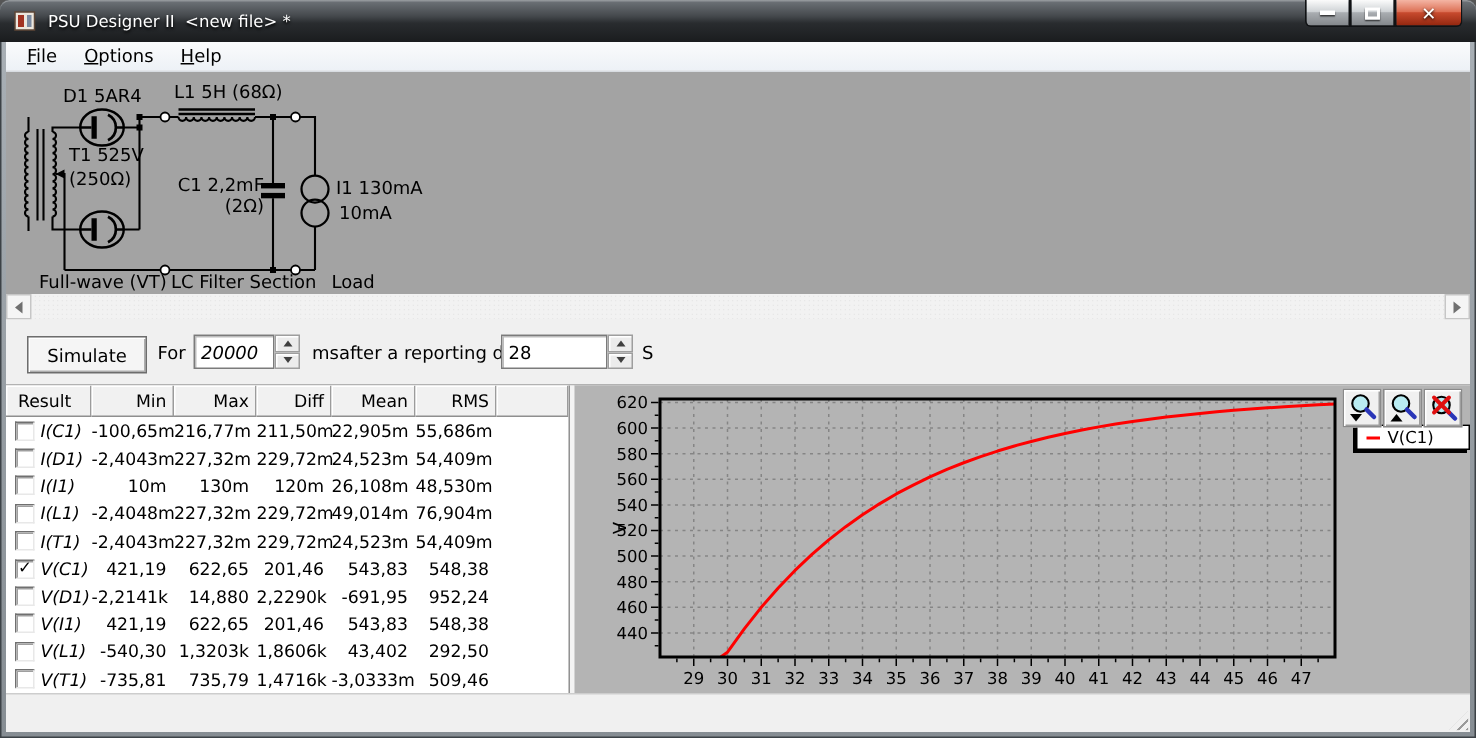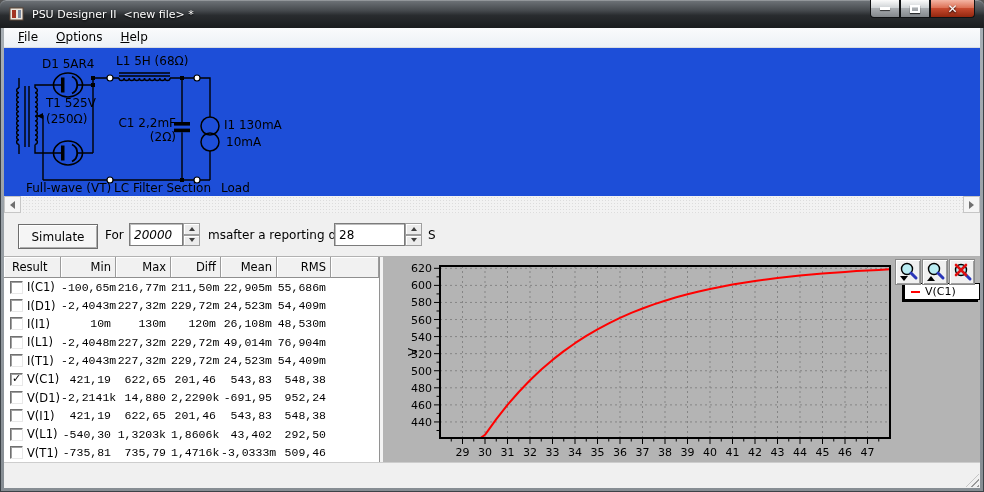--- a/index.html
+++ b/index.html
@@ -32,21 +32,21 @@
   
   .chrome-body { position:absolute; left:4px; right:4px; top:28px; bottom:4px;
     display:flex; flex-direction:column; background:#f0f0f0; }
 
   .menubar { height:20px; background:linear-gradient(#fafbfc,#edf1f6);
     border-bottom:1px solid #d8dce1; display:flex; align-items:center;
     font-size:12px; padding-left:5px; color:#000; }
   .menu-item { padding:2px 9px 3px 9px; }
   .menu-item::first-letter { text-decoration:underline; }
 
-  .circuit-panel { height:148px; background:#1d4ed8; position:relative; overflow:hidden; }
+  .circuit-panel { height:148px; background:#a3a3a3; position:relative; overflow:hidden; }
   .circuit-panel svg { position:absolute; left:0; top:0; }
 
   .hscroll { height:17px; display:flex; justify-content:space-between; align-items:stretch;
     background:#f2f2f2;
     background-image:radial-gradient(circle,#dcdcdc 26%,transparent 27%);
     background-size:3px 3px; }
   .scroll-btn { width:17px; background:#f5f5f5; border:1px solid #c6c6c6;
     display:flex; align-items:center; justify-content:center; }
   .tri-left { width:0; height:0; border-top:4px solid transparent; border-bottom:4px solid transparent; border-right:5px solid #707070; }
   .tri-right { width:0; height:0; border-top:4px solid transparent; border-bottom:4px solid transparent; border-left:5px solid #707070; }
@@ -78,22 +78,22 @@
   .table-panel { width:375px; background:#fff; overflow:hidden; font-size:11.5px; }
   .splitter { width:4px; background:#f3f3f3; border-left:1px solid #929292; }
   .chart-panel { width:597px; background:#b4b4b4; position:relative; overflow:hidden; }
 
   .tbl-header { display:grid; grid-template-columns:57px 55px 55px 50px 56px 54px 1fr; height:21px; }
   .th { background:#f1f1f1; border-right:1px solid #9b9b9b; border-bottom:1px solid #8f8f8f;
     box-shadow:inset 1px 1px 0 #fff; display:flex; align-items:center; }
   .th.num { justify-content:flex-end; padding-right:4px; }
   .th.first { padding-left:8px; }
   .tbl-row { display:grid; grid-template-columns:57px 55px 55px 50px 56px 54px 1fr; height:18.4px; align-items:center; }
-  .td-name { display:flex; align-items:center; gap:4px; padding-left:6px; }
-  .td-num { text-align:right; padding-right:5px;font-family:Liberation Mono, monospace; }
+  .td-name { display:flex; align-items:center; gap:4px; padding-left:6px;font-style:italic; }
+  .td-num { text-align:right; padding-right:5px; }
   .chk { width:13px; height:13px; background:#fff; border:1px solid;
     border-color:#707070 #e8e8e8 #e8e8e8 #707070; box-shadow:inset 1px 1px 0 #9f9f9f;
     position:relative; flex:0 0 13px; }
   .chk .mark { display:none; position:absolute; left:1px; top:-2px; font-size:11px; font-weight:bold; line-height:13px; }
   .chk.checked .mark { display:block; }
 
   
   .zoom-buttons { position:absolute; right:5px; top:2px; display:flex; gap:1px; z-index:3; }
   .zoom-btn { width:26px; height:26px; background:#f0f0f0; border:1px solid #8a8a8a;
     box-shadow:inset 1px 1px 0 #fff, inset -1px -1px 0 #9f9f9f;

